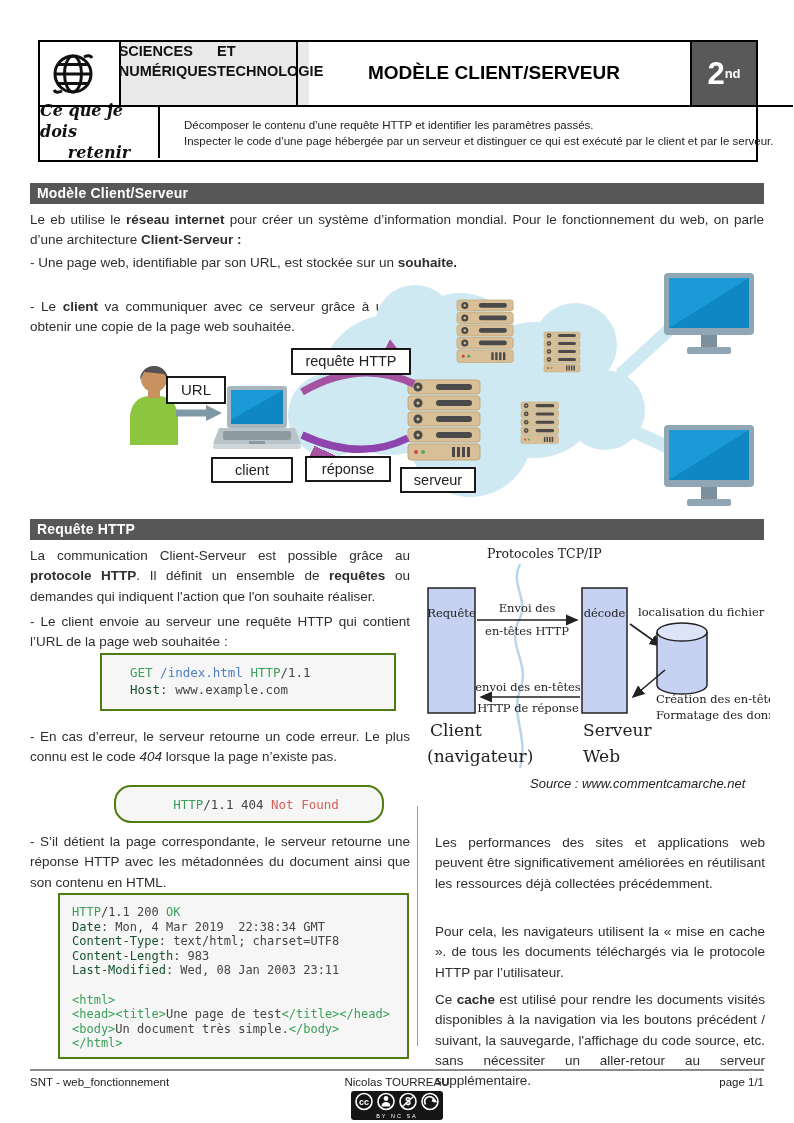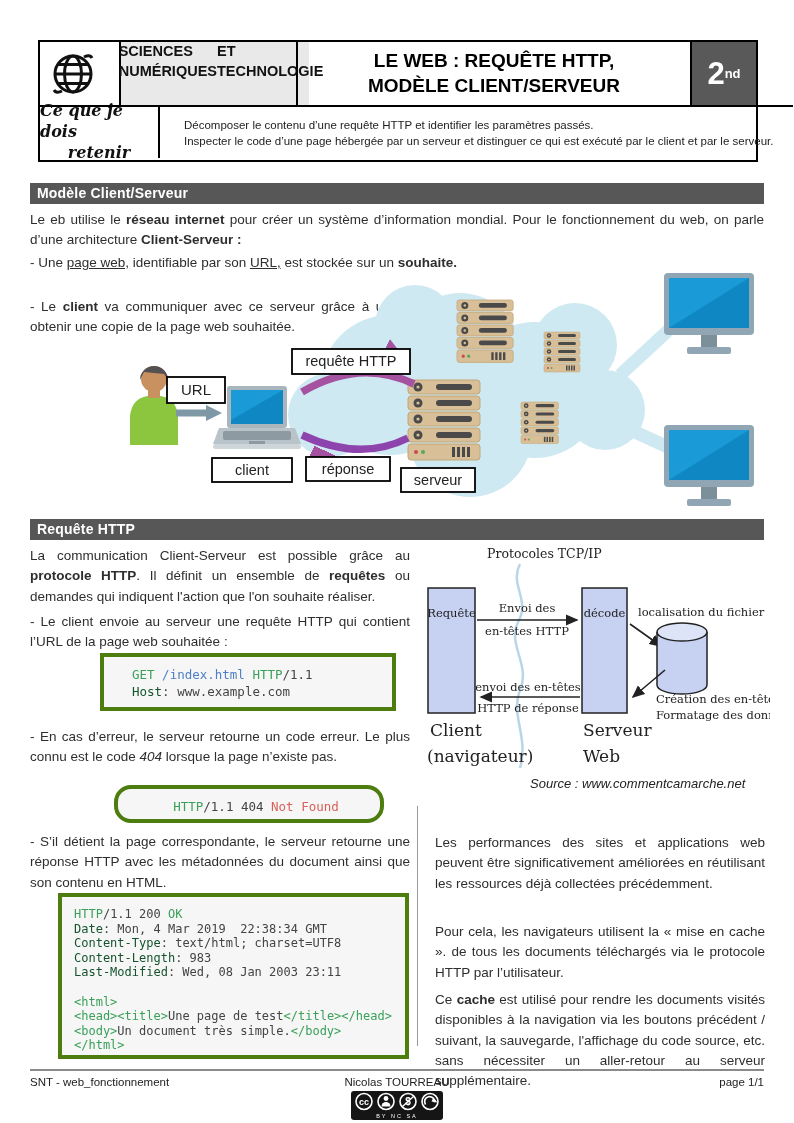--- a/index.html
+++ b/index.html
@@ -1,19 +1,19 @@
 <!DOCTYPE html>
 <html><head>
 <meta charset="utf-8">
 <style>
   html,body{margin:0;padding:0;background:#e8e8e8;}
   #page{position:relative;width:794px;height:1123px;background:#fff;margin:0 auto;
         font-family:"Liberation Sans",sans-serif;color:#333;overflow:hidden;}
   .abs{position:absolute;}
-  .b{font-weight:700;} .i{font-style:italic;} .u{text-decoration:underline;}
+  .b{font-weight:700;} .i{font-style:italic;} .u{}
 
   
   #hdr{left:38px;top:40px;width:716px;height:118px;border:2px solid #000;}
   .hcell{position:absolute;box-sizing:border-box;}
   #h-logo{left:0;top:0;width:66px;height:63px;display:flex;align-items:center;justify-content:center;}
   #h-snt{left:66px;top:0;width:190px;height:63px;border-left:2px solid #000;background:#e9e9e9;
          display:flex;flex-direction:row;justify-content:center;padding-left:12px;
          font-weight:700;font-size:14.5px;line-height:1.35;color:#111;margin-left:13px;}
   #h-title{left:256px;top:0;width:394px;height:63px;border-left:2px solid #000;
          display:flex;flex-direction:column;align-items:center;justify-content:center;
@@ -26,21 +26,21 @@
          font-family:"DejaVu Serif",serif;font-style:italic;font-weight:700;font-size:16px;color:#111;line-height:1.3;}
   #h-obj{left:118px;top:63px;width:635px;height:53px;border-top:2px solid #000;border-left:2px solid #000;
          display:flex;flex-direction:column;justify-content:center;gap:4px;padding-left:24px;
          font-size:11.5px;color:#222;}
 
   .secbar{left:30px;width:734px;height:21px;background:#575757;color:#fff;font-weight:700;
           font-size:14px;line-height:21px;padding-left:7px;box-sizing:border-box;letter-spacing:.2px;}
   .para{font-size:13.5px;line-height:1.5;text-align:justify;color:#2e2e2e;}
 
   
-  .code{background:#f6f6f6;border:4px solid #4d7c0f;font-family:"DejaVu Sans Mono",monospace;
+  .code{background:#f6f6f6;border:2px solid #4d7c0f;font-family:"DejaVu Sans Mono",monospace;
         font-size:12.5px;color:#444;box-sizing:border-box;}
   .cline{white-space:pre;line-height:1.35;}
   .tok-green{color:#3aa05a;} .tok-olive{color:#14532d;} .tok-blue{color:#4d7fc4;}
   .tok-gray{color:#444;} .tok-red{color:#d9605a;}
 
   #code3{font-size:12px;} #code3 .cline{line-height:14.6px;}
 
   #coldiv{left:417px;top:806px;width:1px;height:240px;background:#999;}
 
   
@@ -66,21 +66,20 @@
           <path d="M36,8 q6,-3 8,1"></path>
           <path d="M14,42 q-6,3 -8,-1"></path>
         </g>
       </svg>
     </div>
     <div id="h-snt" class="hcell">
       <div>SCIENCES NUMÉRIQUES</div>
       <div>ET TECHNOLOGIE</div>
     </div>
     <div id="h-title" class="hcell">
-      <div>LE WEB : REQUÊTE HTTP,</div>
       <div>MODÈLE CLIENT/SERVEUR</div>
     </div>
     <div id="h-grade" class="hcell">
       <span class="big">2</span>
         <sup>nd</sup>
     </div>
     <div id="h-retain" class="hcell">
       <div>Ce que je dois</div>
       <div>retenir</div>
     </div>

